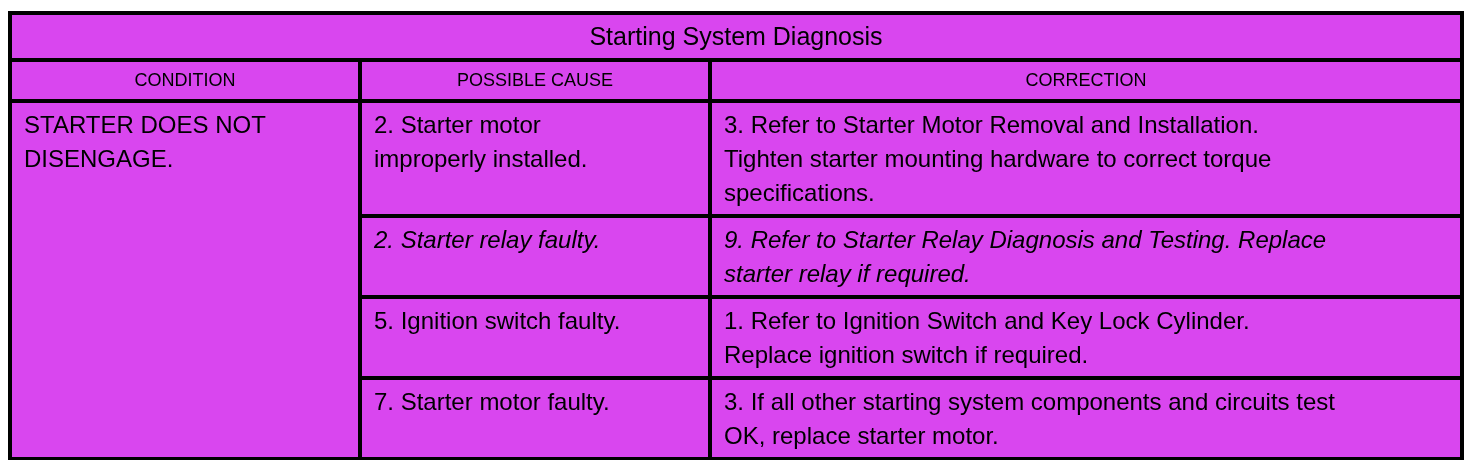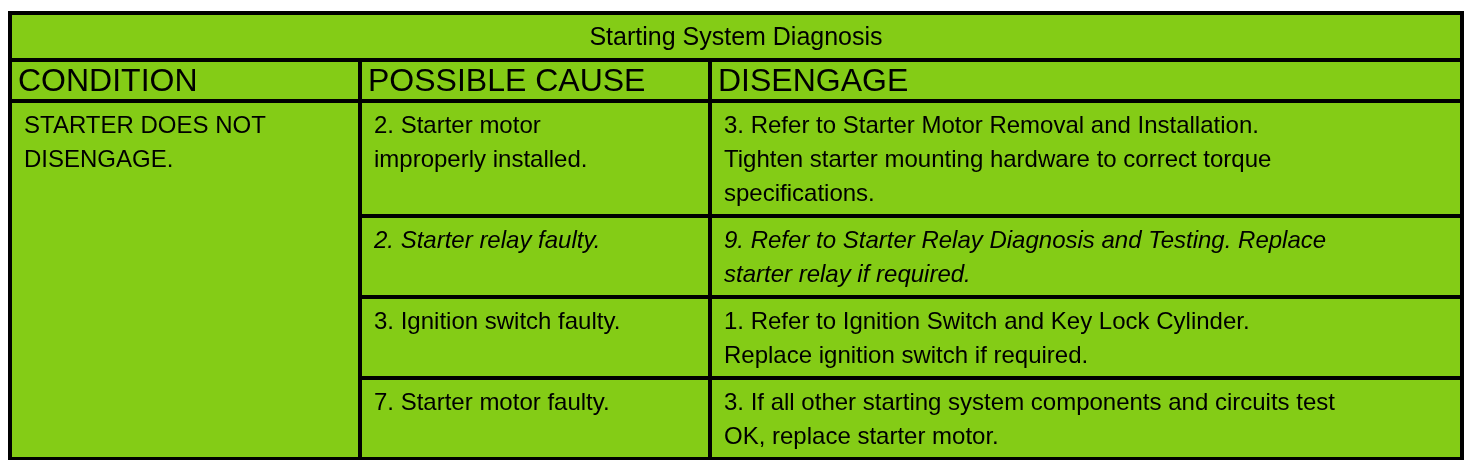--- a/index.html
+++ b/index.html
@@ -14,21 +14,21 @@
     color: #000000;
     overflow: hidden;
   }
   .page {
     padding: 11px 0 0 8px;
   }
   table.diag-table {
     border-collapse: collapse;
     table-layout: fixed;
     width: 1452px;
-    background: #84cc16;
+    background: #d946ef;
   }
   table.diag-table td {
     border: 4px solid #000000;
     box-sizing: border-box;
     white-space: pre-line;
     overflow: hidden;
   }
   col.c1 { width: 350px; }
   col.c2 { width: 350px; }
   col.c3 { width: 752px; }
@@ -40,22 +40,23 @@
   tr.r3 { height: 80px; }
   tr.r4 { height: 77px; }
 
   td.title-cell {
     text-align: center;
     vertical-align: middle;
     font-size: 25px;
     padding: 0 6px;
   }
   td.header-cell {
+    text-align: center;
     vertical-align: middle;
-    font-size: 32px;
+    font-size: 18px;
     padding: 0 6px;
   }
   td.body-cell {
     vertical-align: top;
     text-align: left;
     font-size: 24px;
     line-height: 34px;
     padding: 5px 10px 4px 12px;
   }
 </style>
@@ -69,38 +70,38 @@
       <col class="c2">
       <col class="c3">
     </colgroup>
     <tbody>
       <tr class="title-row">
         <td colspan="3" class="title-cell">Starting System Diagnosis</td>
       </tr>
       <tr class="header-row">
         <td class="header-cell">CONDITION</td>
         <td class="header-cell">POSSIBLE CAUSE</td>
-        <td class="header-cell">DISENGAGE</td>
+        <td class="header-cell">CORRECTION</td>
       </tr>
       <tr class="r1">
         <td rowspan="4" class="body-cell condition-cell">STARTER DOES NOT
 DISENGAGE.</td>
         <td class="body-cell">2. Starter motor
 improperly installed.</td>
         <td class="body-cell">3. Refer to Starter Motor Removal and Installation.
 Tighten starter mounting hardware to correct torque
 specifications.</td>
       </tr>
       <tr class="r2">
         <td class="body-cell">2. Starter relay faulty.</td>
         <td class="body-cell">9. Refer to Starter Relay Diagnosis and Testing. Replace
 starter relay if required.</td>
       </tr>
       <tr class="r3">
-        <td class="body-cell">3. Ignition switch faulty.</td>
+        <td class="body-cell">5. Ignition switch faulty.</td>
         <td class="body-cell">1. Refer to Ignition Switch and Key Lock Cylinder.
 Replace ignition switch if required.</td>
       </tr>
       <tr class="r4">
         <td class="body-cell">7. Starter motor faulty.</td>
         <td class="body-cell">3. If all other starting system components and circuits test
 OK, replace starter motor.</td>
       </tr>
     </tbody>
   </table>

